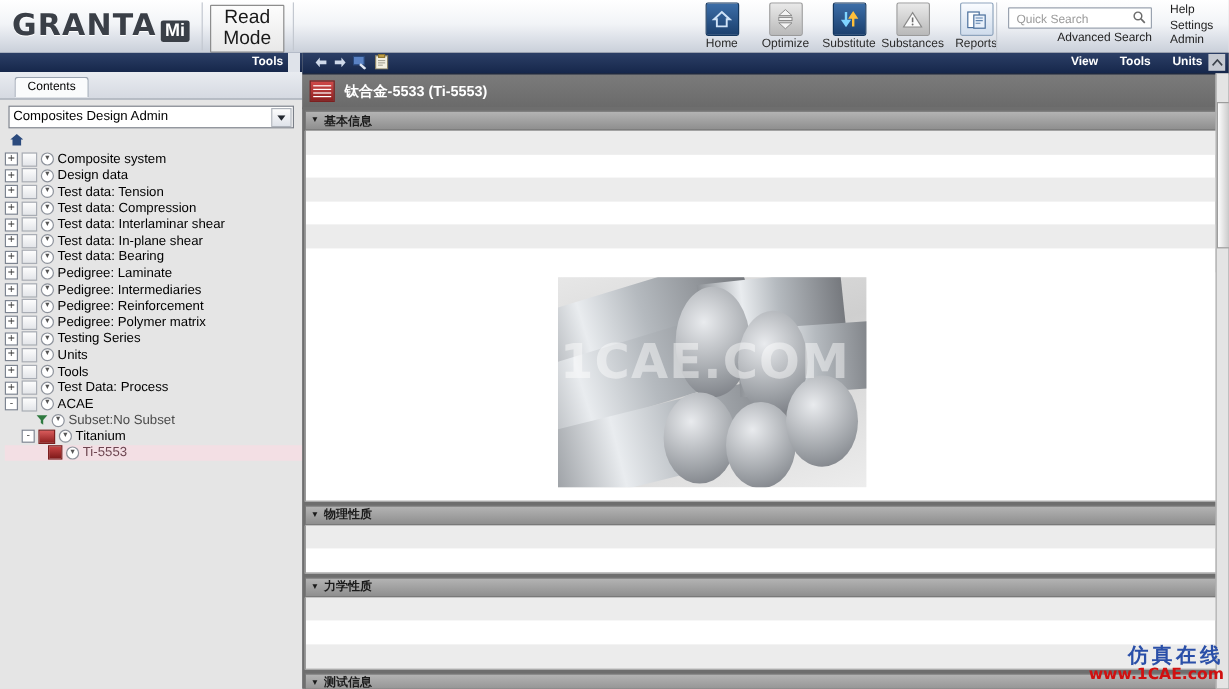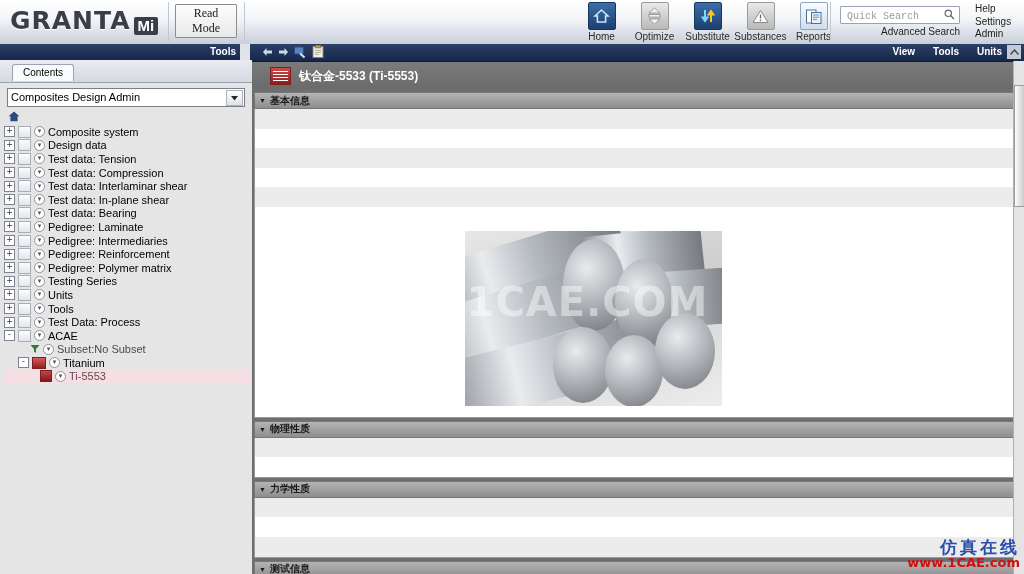--- a/index.html
+++ b/index.html
@@ -25,23 +25,23 @@
     text-shadow:0 1px 0 #fff;
   }
   .logo-mi{
     display:inline-block;background:#3a3f47;color:#fff;
     font-size:15px;font-weight:bold;letter-spacing:0;
     padding:1px 4px 2px 4px;margin-left:3px;border-radius:2px;
     line-height:15px;
   }
   .modebox{position:absolute;left:175px;top:4px;width:62px;text-align:center;}
   .mode-btn{
-    font-size:12px;color:#1a1a1a;padding:1px 4px;margin-bottom:2px;
+    font-size:16px;color:#1a1a1a;padding:1px 4px;margin-bottom:2px;
     background:linear-gradient(#fdfdfd,#e8e8e8);
-    border:1px solid #8d8d8d;border-radius:1px;cursor:pointer;font-family:Liberation Serif, serif;
+    border:1px solid #8d8d8d;border-radius:1px;cursor:pointer;
   }
   .mode-btn.plain{border:1px solid transparent;background:none;}
   .topbar-sep{position:absolute;top:2px;width:1px;height:40px;background:#c3c8d0;}
 
   .navicons{position:absolute;left:575px;top:2px;display:flex;}
   .navitem{width:53px;text-align:center;cursor:pointer;}
   .navitem .ic{
     width:26px;height:26px;margin:0 auto 1px auto;border-radius:2px;
     display:flex;align-items:center;justify-content:center;
   }
@@ -50,21 +50,21 @@
   .ic-white{background:linear-gradient(#fafcff,#cfdcec);border:1px solid #8ea4bd;}
   .navitem .lbl{font-size:10px;color:#2b2b2b;}
 
   .searchwrap{position:absolute;left:840px;top:6px;width:120px;}
   .searchbox{
     position:relative;height:16px;background:#fff;border:1px solid #9aa3b0;
     border-radius:1px;
   }
   .searchbox input{
     border:0;outline:0;width:96px;height:14px;margin:1px 0 0 4px;
-    font-size:10px;color:#333;font-family:Liberation Mono, monospace;background:transparent;
+    font-size:10px;color:#333;font-family:Liberation Sans, sans-serif;background:transparent;
   }
   .searchbox input::placeholder{color:#9a9a9a;}
   .mag{position:absolute;right:4px;top:2px;width:11px;height:11px;}
   .adv{
     position:absolute;right:0;top:20px;font-size:10px;color:#1e1e1e;cursor:pointer;
   }
   .helpcol{position:absolute;left:975px;top:3px;font-size:10px;line-height:12.6px;color:#1e1e1e;}
   .helpcol div{cursor:pointer;}
 
   
@@ -144,21 +144,21 @@
     border-bottom:1px solid #0f1c38;
   }
   .cmdbar .icons{position:absolute;left:10px;top:1px;display:flex;align-items:center;gap:5px;}
   .cmdbar .menus{position:absolute;right:22px;top:2px;display:flex;gap:18px;}
   .cmdbar .menus span{color:#fff;font-size:10px;font-weight:bold;cursor:pointer;}
   .cmdbar .chev{
     position:absolute;right:3px;top:1px;width:14px;height:14px;background:#c6cad2;
     display:flex;align-items:center;justify-content:center;font-size:9px;color:#333;
   }
   .rechead{
-    height:28px;display:flex;align-items:center;padding-left:18px;
+    height:28px;display:flex;align-items:center;padding-left:6px;
     background:linear-gradient(#7b7b7b,#6a6a6a);border-bottom:1px solid #565656;
   }
   .rechead .ricon{
     width:19px;height:16px;margin-right:8px;border:1px solid #7c1f1f;
     background:linear-gradient(#d04a4a,#8d1d1d);position:relative;
   }
   .rechead .ricon i{
     position:absolute;left:2px;right:2px;height:1px;background:#fff;display:block;
   }
   .rechead .rtitle{color:#fff;font-size:12px;font-weight:bold;}

